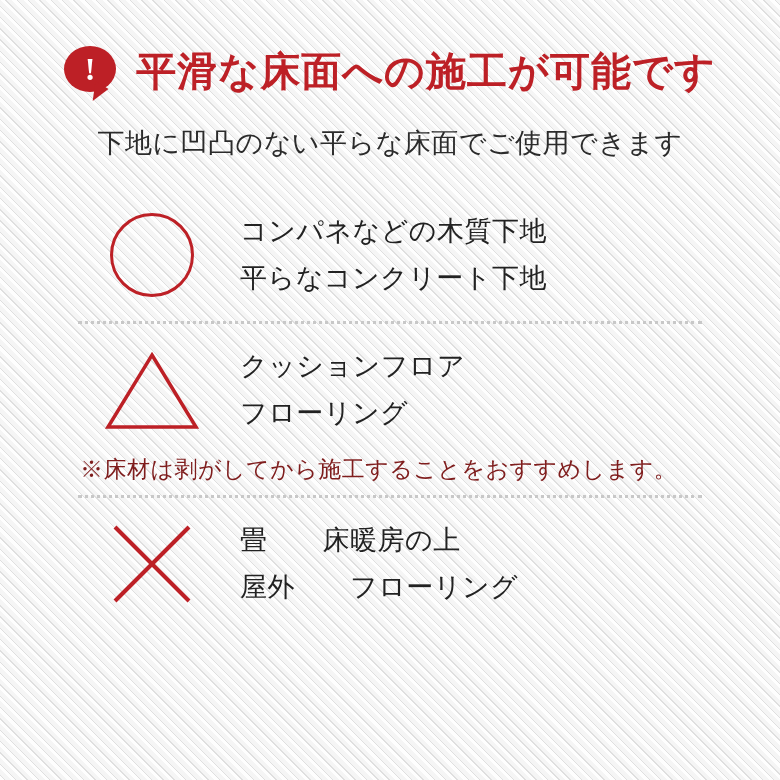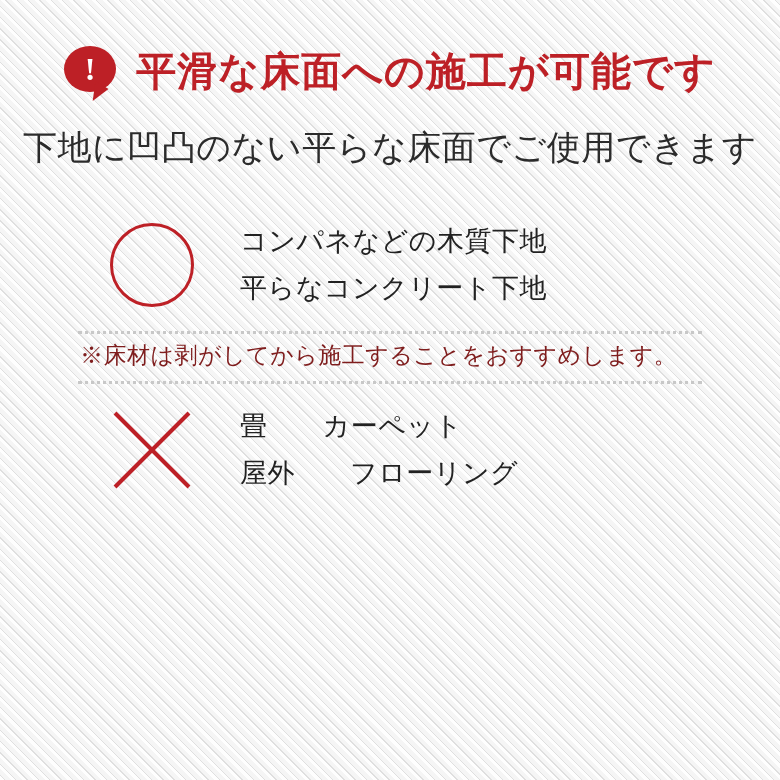--- a/index.html
+++ b/index.html
@@ -87,21 +87,21 @@
     font-size: 40px;
     font-weight: bold;
     color: #bd2026;
     letter-spacing: 1px;
     white-space: nowrap;
     font-family: Liberation Mono, monospace;
   }
   .subtitle {
     margin-top: 26px;
     text-align: center;
-    font-size: 34px;
+    font-size: 27px;
     color: #2b2b2b;
     letter-spacing: 0.5px;
   }
 
   
   .rows {
     margin-top: 34px;
     padding: 0 72px;
   }
   .row {
@@ -189,32 +189,43 @@
         <div class="icon-circle"></div>
       </div>
       <div class="text-cell">
         <div class="line">コンパネなどの木質下地</div>
         <div class="line">平らなコンクリート下地</div>
       </div>
     </div>
 
     <div class="sep"></div>
 
+    <div class="row">
+      <div class="mark-cell">
+        <svg class="icon-triangle" viewBox="0 0 96 82" aria-hidden="true">
+          <polygon points="48,6 92,78 4,78" fill="none" stroke="#bd2026" stroke-width="3.5"></polygon>
+        </svg>
+      </div>
+      <div class="text-cell">
+        <div class="line">クッションフロア</div>
+        <div class="line">フローリング</div>
+      </div>
+    </div>
 
     <div class="note">※床材は剥がしてから施工することをおすすめします。</div>
 
     <div class="sep"></div>
 
     <div class="row">
       <div class="mark-cell">
         <svg class="icon-cross" viewBox="0 0 86 86" aria-hidden="true">
           <line x1="6" y1="6" x2="80" y2="80" stroke="#bd2026" stroke-width="4"></line>
           <line x1="80" y1="6" x2="6" y2="80" stroke="#bd2026" stroke-width="4"></line>
         </svg>
       </div>
       <div class="text-cell">
-        <div class="line">畳　　カーペット</div>
+        <div class="line">畳　　床暖房の上</div>
         <div class="line">屋外　　フローリング</div>
       </div>
     </div>
 
   </div>
 </div>
 
 </body></html>

